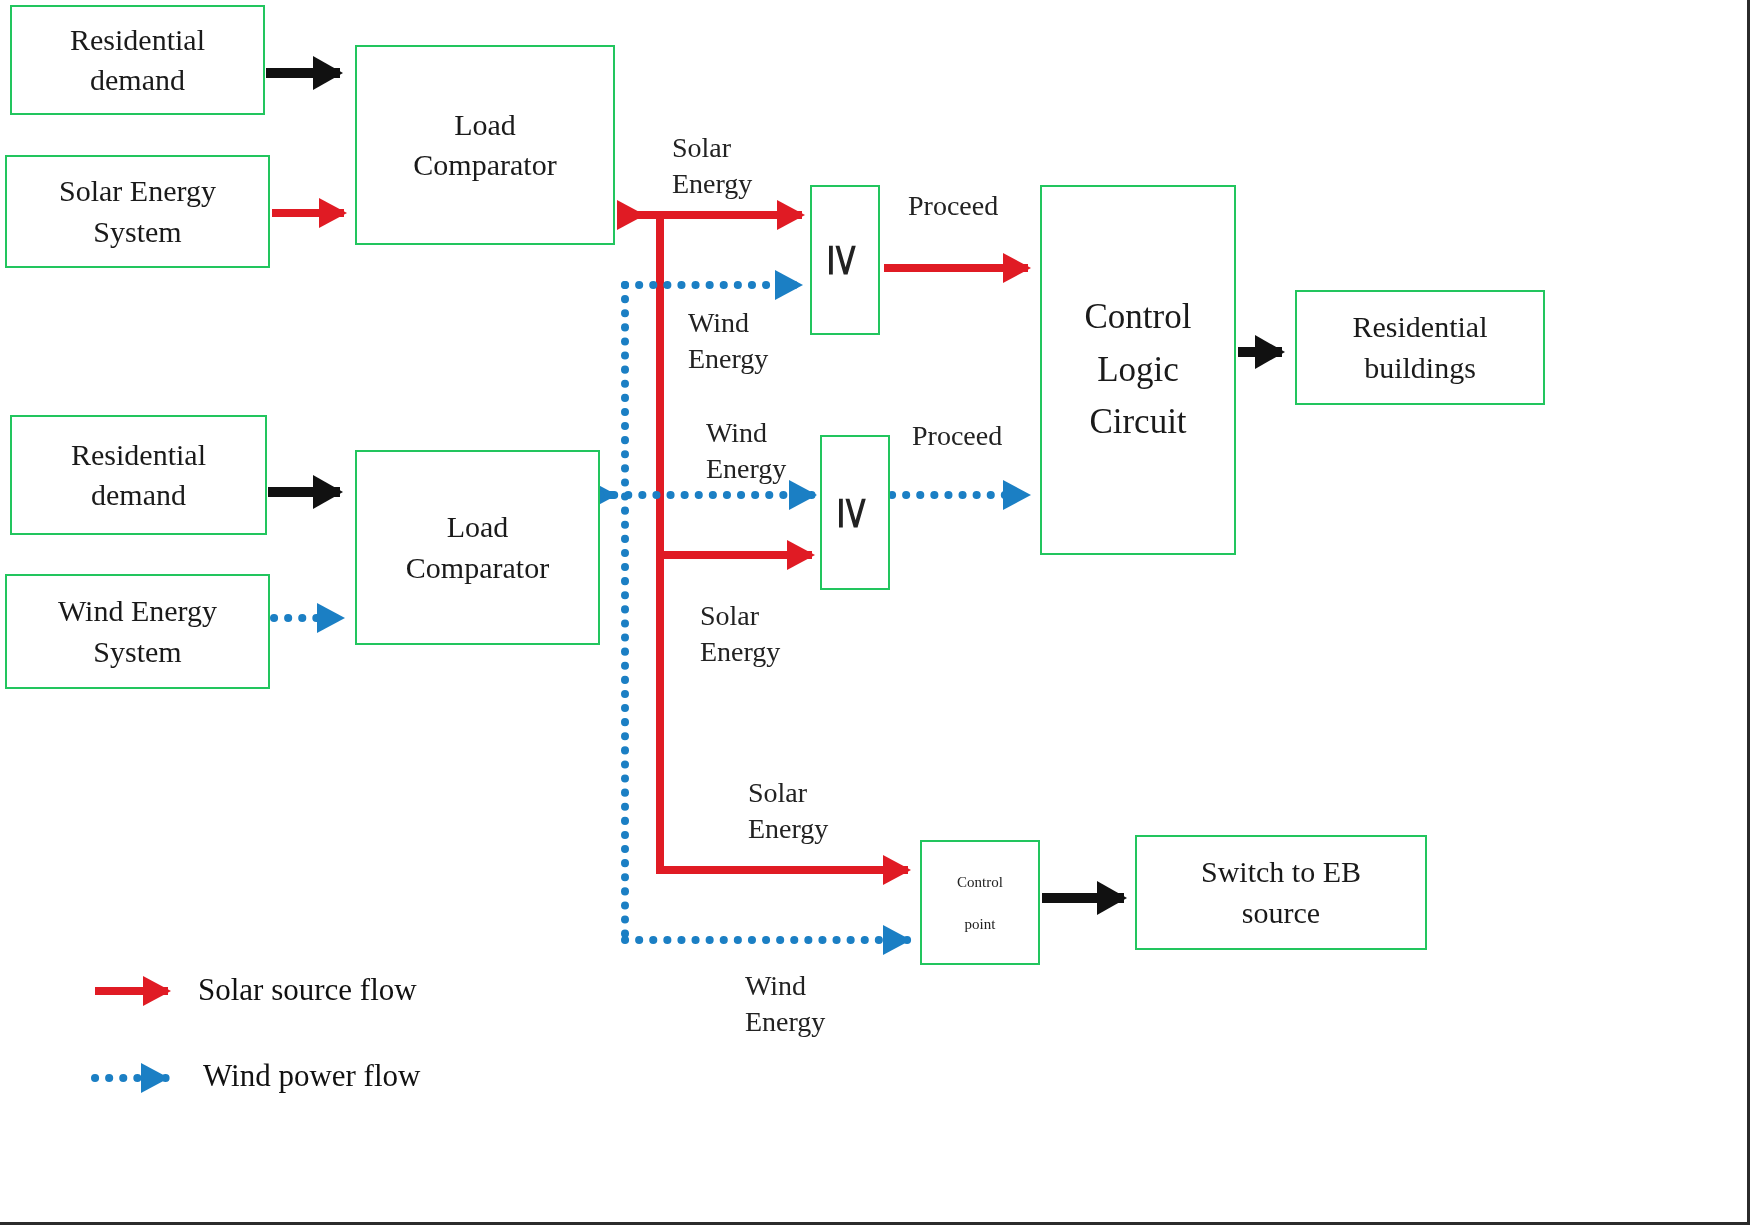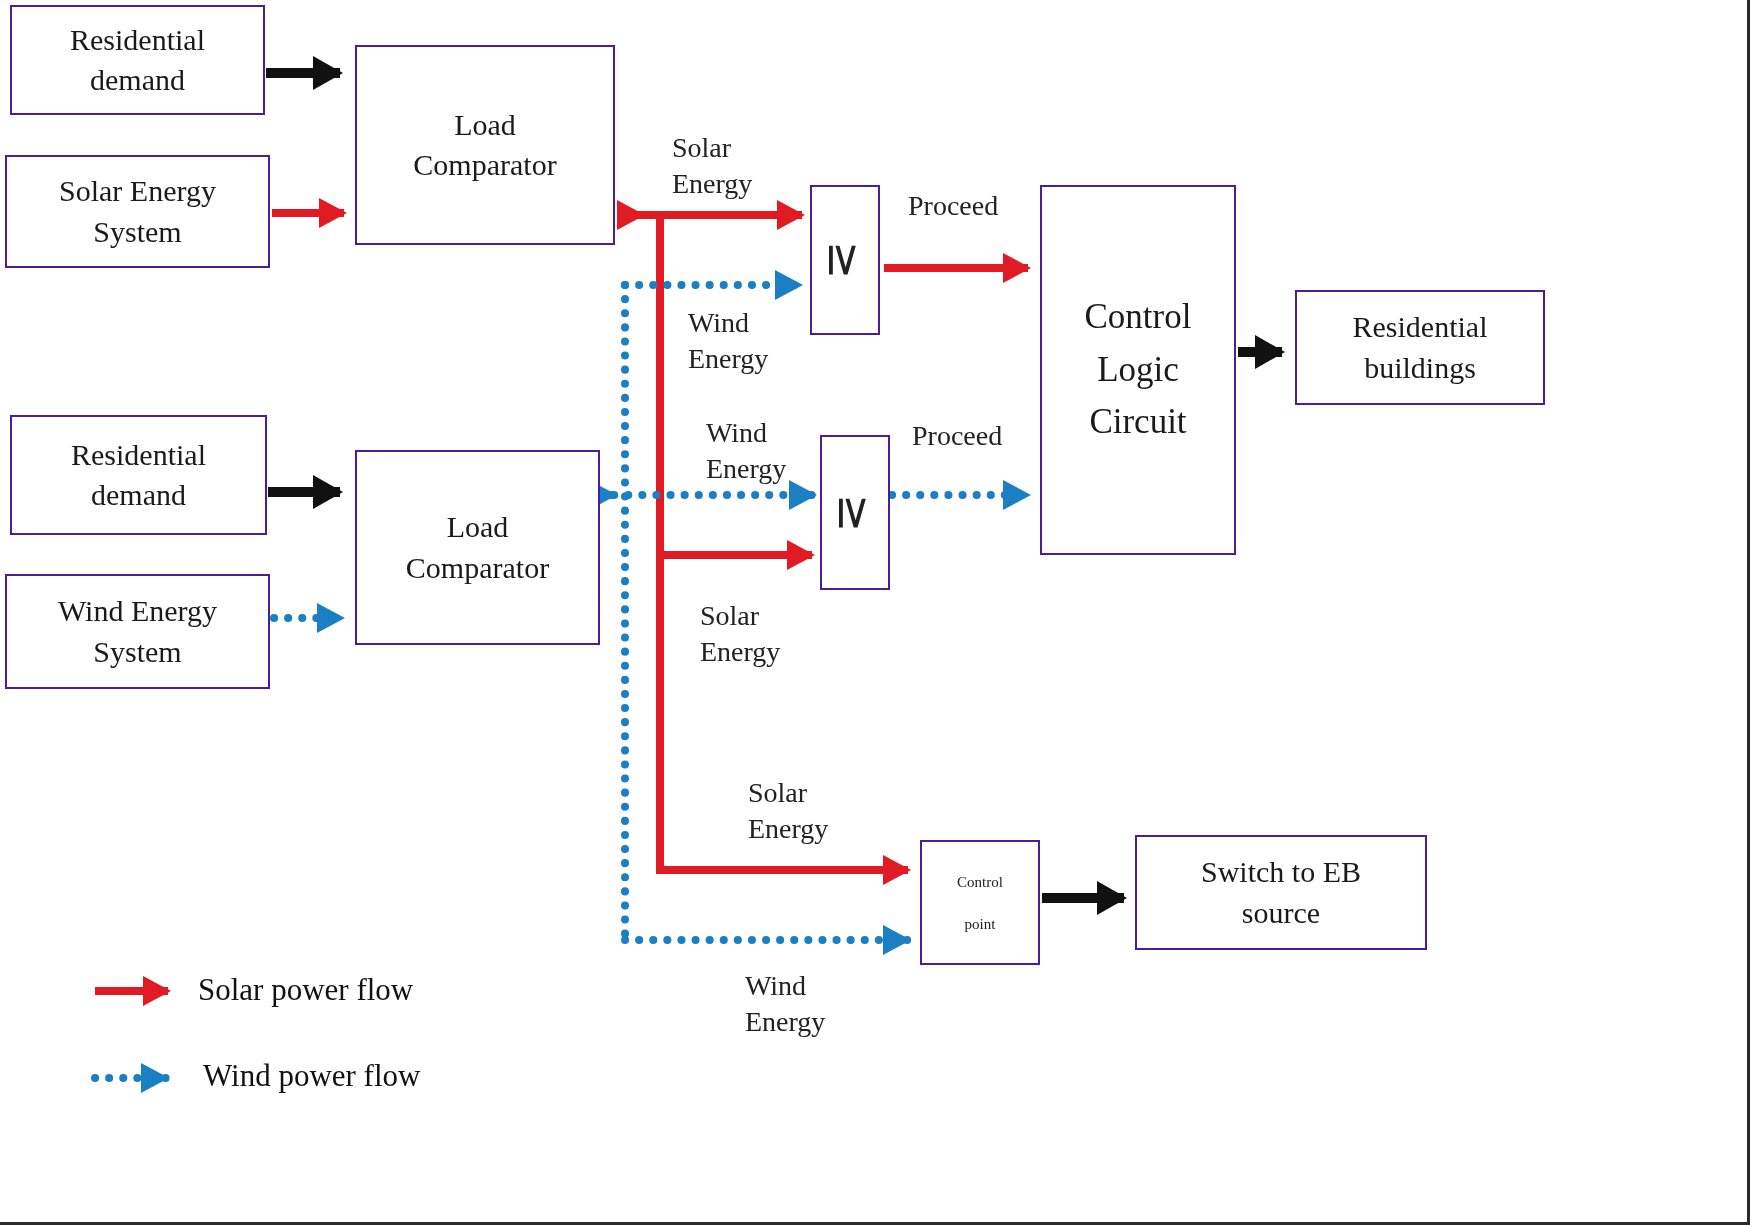--- a/index.html
+++ b/index.html
@@ -15,21 +15,21 @@
     border-bottom: 3px solid #2b2b2b;
     box-sizing: border-box;
   }
   svg.connectors {
     position: absolute;
     left: 0; top: 0;
     width: 1750px; height: 1225px;
   }
   .box {
     position: absolute;
-    border: 2px solid #4c1d95;
+    border: 2px solid #22c55e;
     background: #ffffff;
     display: flex;
     align-items: center;
     justify-content: center;
     text-align: center;
     box-sizing: border-box;
   }
   .lbl {
     white-space: pre-line;
     line-height: 1.35;
@@ -182,17 +182,17 @@
 
   <div class="float-label" style="left:700px; top:598px;">Solar
 Energy</div>
 
   <div class="float-label" style="left:748px; top:775px;">Solar
 Energy</div>
 
   <div class="float-label" style="left:745px; top:968px;">Wind
 Energy</div>
 
-  <div class="legend-label" style="left:198px; top:972px;">Solar power flow</div>
+  <div class="legend-label" style="left:198px; top:972px;">Solar source flow</div>
 
   <div class="legend-label" style="left:203px; top:1058px;">Wind power flow</div>
 
 </div>
 
 </body></html>

